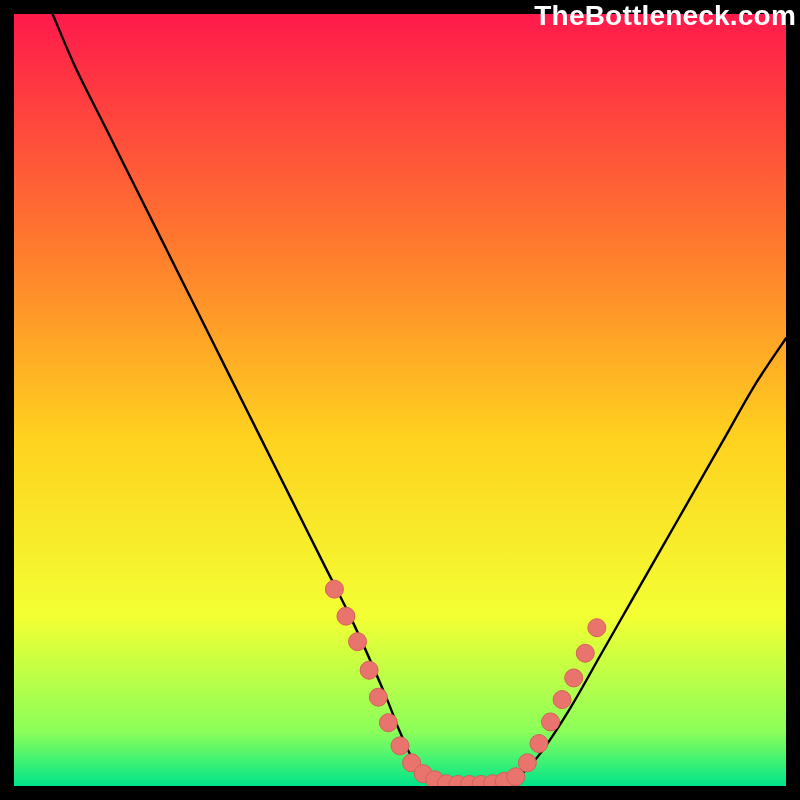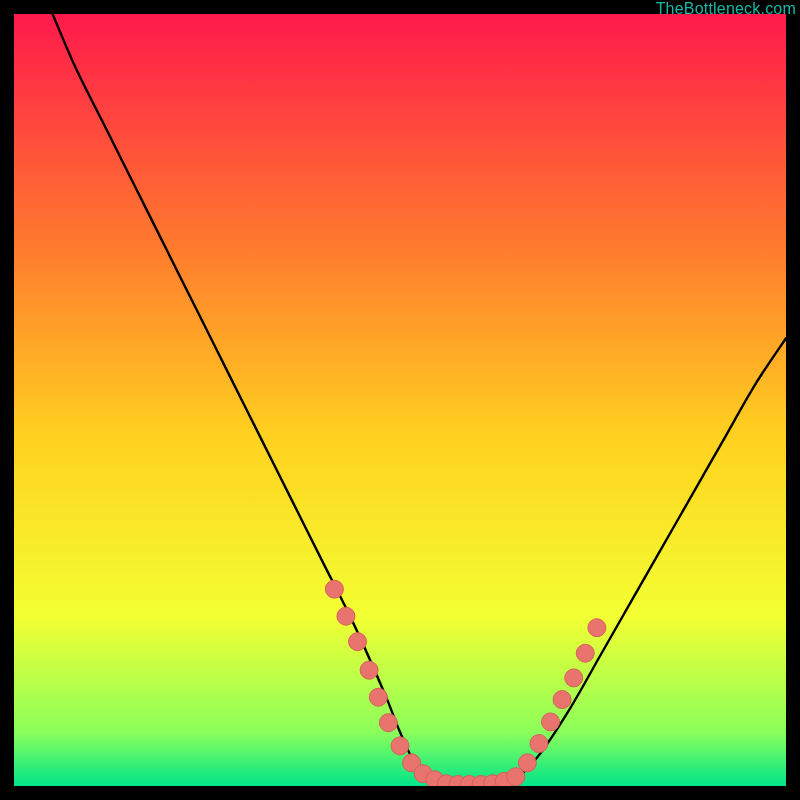--- a/index.html
+++ b/index.html
@@ -23,23 +23,23 @@
     left: 0;
     top: 0;
     width: 772px;
     height: 772px;
   }
   .watermark {
     position: absolute;
     top: 0px;
     right: 4px;
     font-family: Arial, Helvetica, sans-serif;
-    font-size: 16px;
-    font-weight: 400;
-    color: #14b8a6;
+    font-size: 28px;
+    font-weight: 700;
+    color: #ffffff;
     letter-spacing: 0.2px;
     user-select: none;
   }
   svg { display: block; }
 </style>
 </head>
 <body>
 
 <div class="frame">
   <svg class="plot-area" id="plot" viewBox="0 0 772 772">

